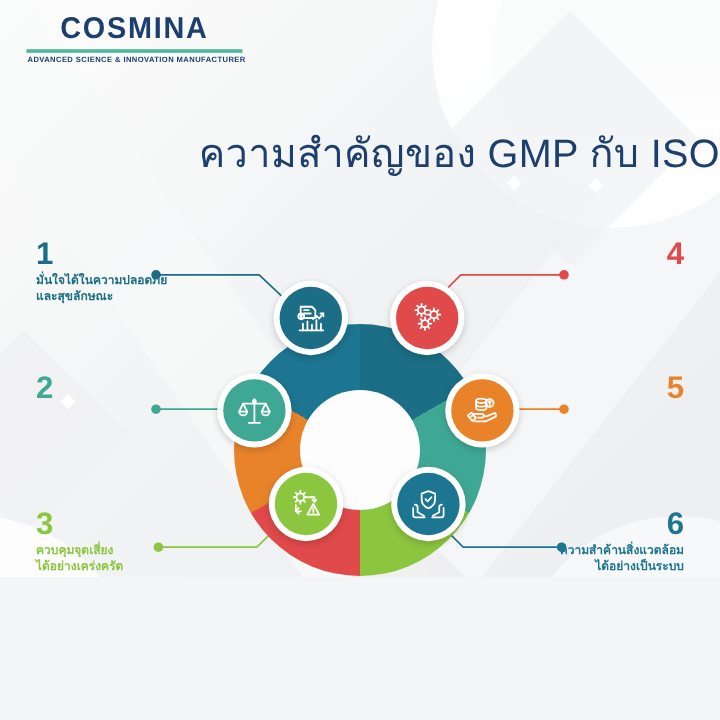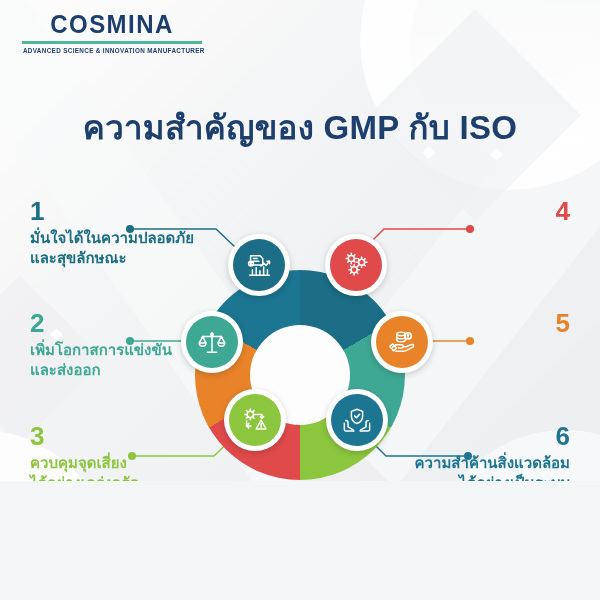--- a/index.html
+++ b/index.html
@@ -104,37 +104,37 @@
   }
   #logo .tag{
     font-size:6.4px; font-weight:bold; letter-spacing:.35px;
     color:#1d3f6e; white-space:nowrap;
     transform:scaleX(.99);
   }
 
   
   #title{
     position:absolute; left:0; right:0; top:107px;
-    text-align:center;
-    font-size:33px; font-weight:bold;
+    text-align:right;
+    font-size:33px; font-weight:normal;
     color:#1d3f6e;
     letter-spacing:.3px;
     line-height:1.25;
   }
 
   
   .label{
     position:absolute; width:200px;
     line-height:1.3;
   }
   .label .num{
     font-size:26px; font-weight:bold; line-height:1; margin-bottom:4px;
   }
   .label .txt{
-    font-size:15px; font-weight:bold; white-space:pre-line;
+    font-size:10px; font-weight:bold; white-space:pre-line;
   }
   .label.left{ text-align:left; left:30px; }
   .label.right{ text-align:right; right:30px; }
 
   
   #lines{ position:absolute; left:0; top:0; width:600px; height:600px; }
 
   
   #wheel{
     position:absolute;
@@ -236,22 +236,20 @@
   </svg>
 
   <div class="label left" style="top:198px;">
     <div class="num" style="color:#1b6e85">1</div>
     <div class="txt" style="color:#1b6e85">มั่นใจได้ในความปลอดภัย
 และสุขลักษณะ</div>
   </div>
 
   <div class="label left" style="top:310px;">
     <div class="num" style="color:#3fa894">2</div>
-    <div class="txt" style="color:#3fa894">เพิ่มโอกาสการแข่งขัน
-และส่งออก</div>
   </div>
 
   <div class="label left" style="top:423px;">
     <div class="num" style="color:#8cc63f">3</div>
     <div class="txt" style="color:#8cc63f">ควบคุมจุดเสี่ยง
 ได้อย่างเคร่งครัด</div>
   </div>
 
   <div class="label right" style="top:198px;">
     <div class="num" style="color:#e04a4a">4</div>

